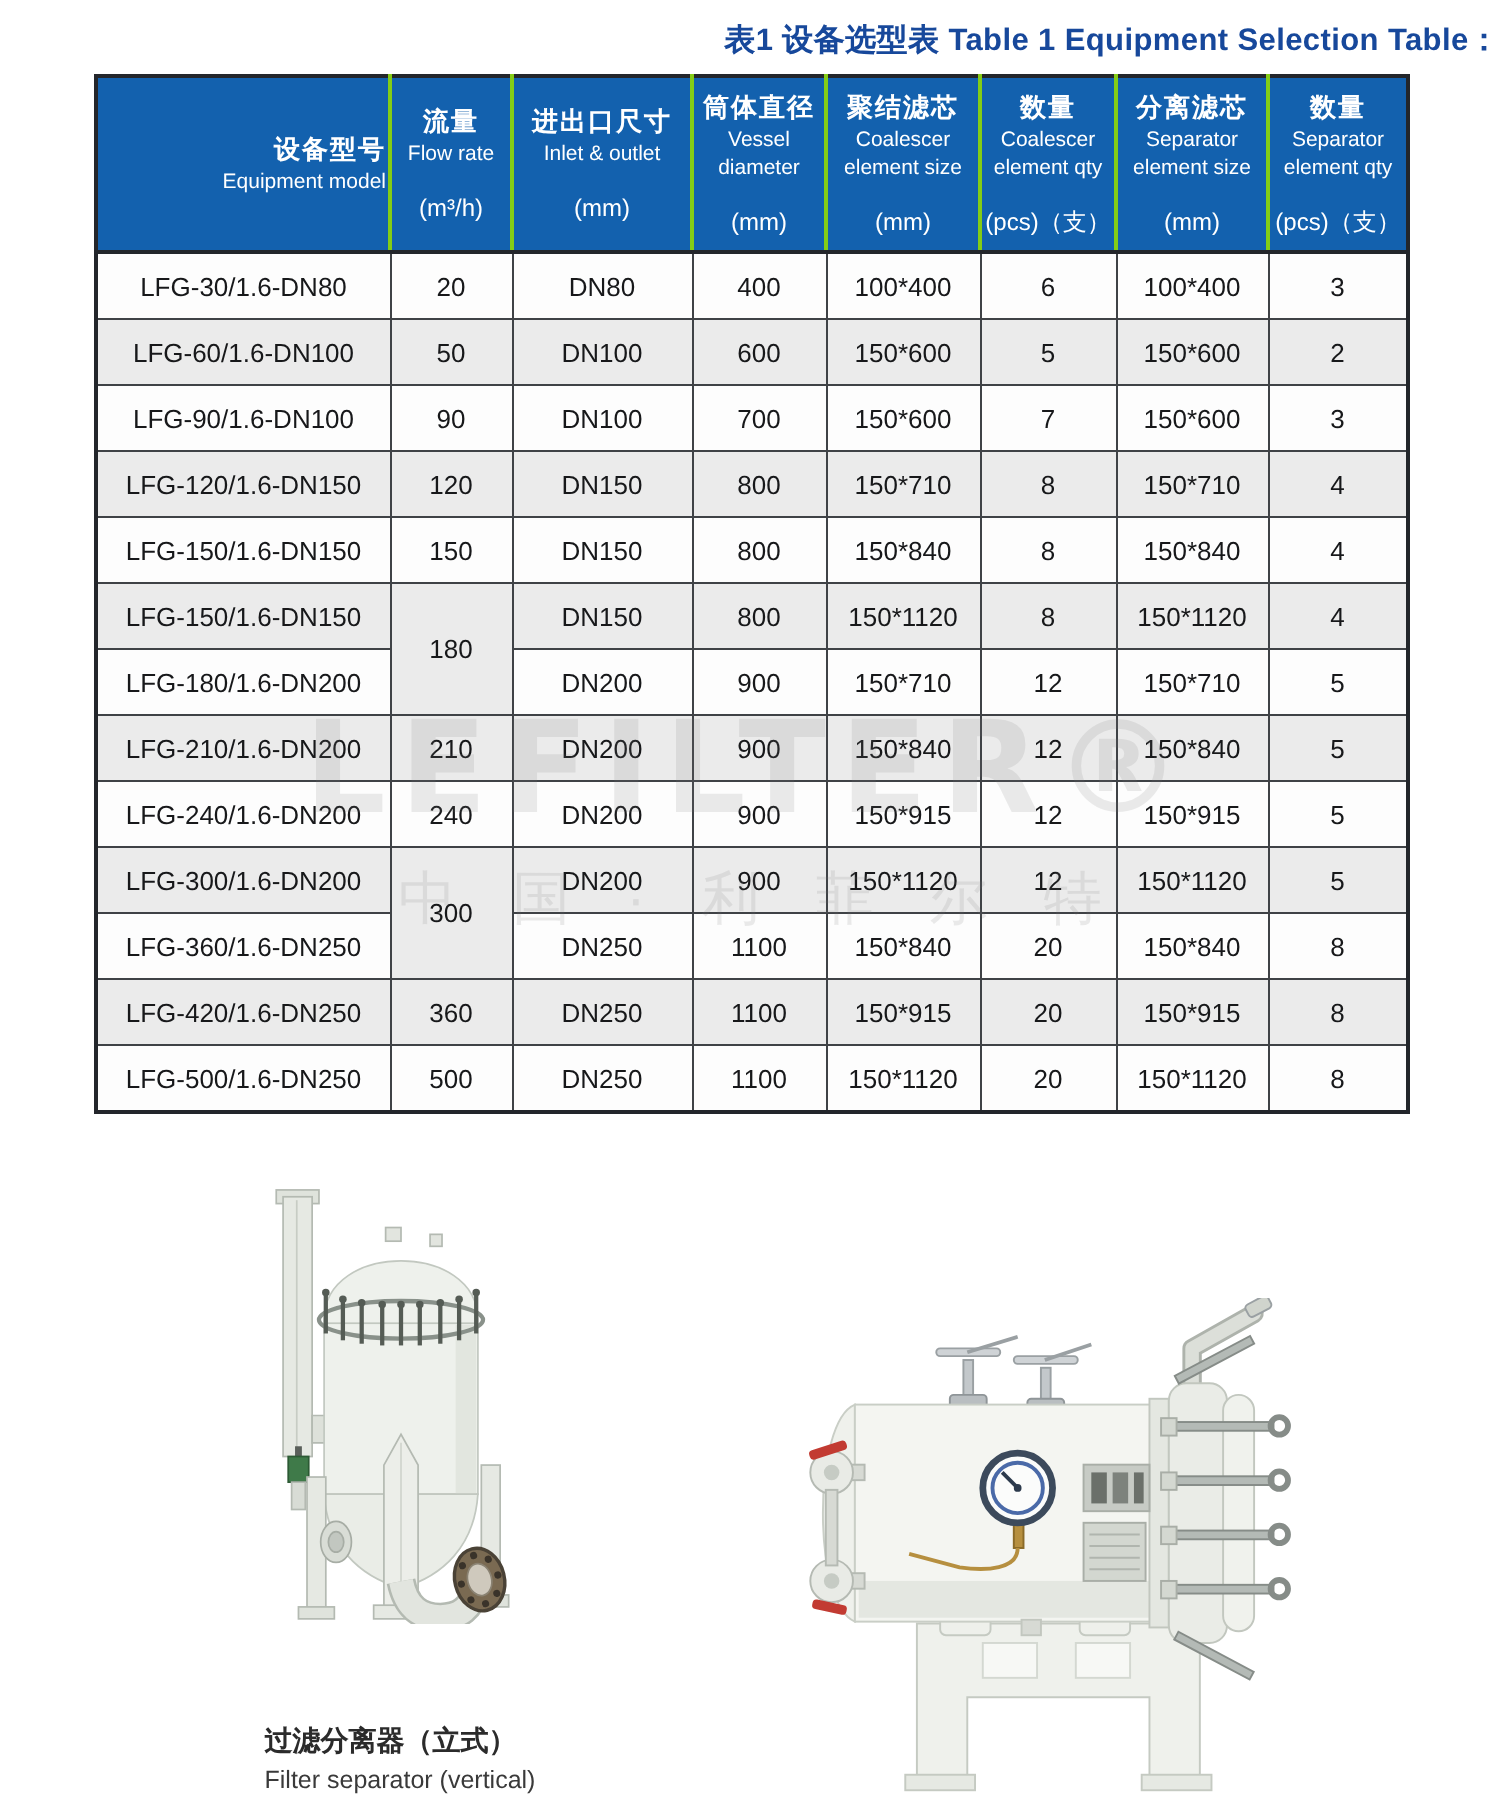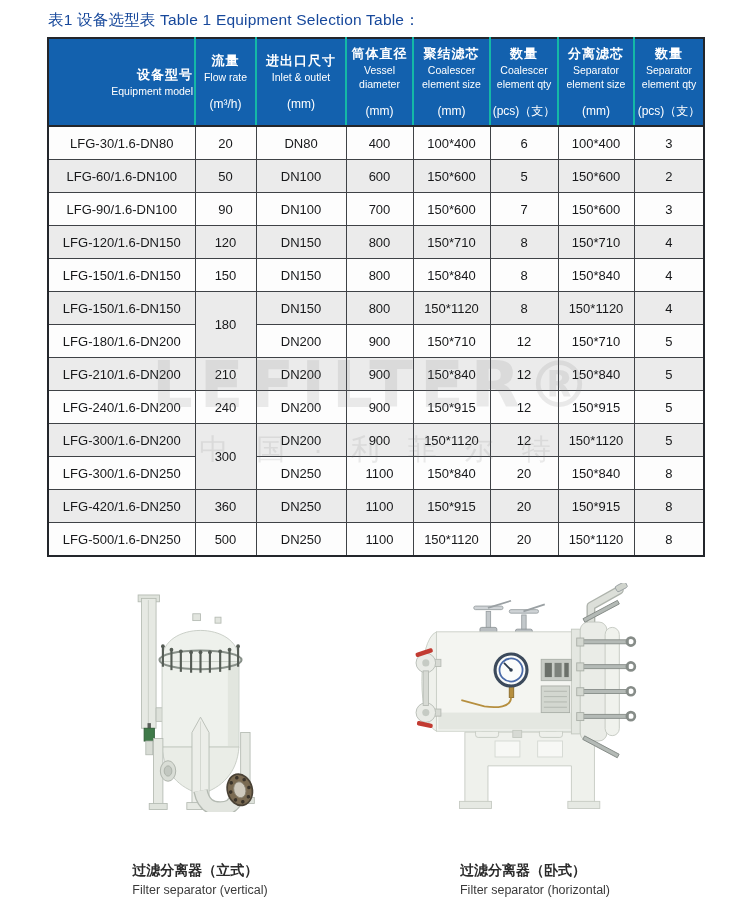--- a/index.html
+++ b/index.html
@@ -6,34 +6,35 @@
     --blue:#1361ae;
     --titleblue:#17489b;
   }
   html,body{margin:0;padding:0;}
   body{
     width:750px;height:900px;background:#ffffff;
     font-family:"Liberation Sans","DejaVu Sans",sans-serif;
     position:relative;overflow:hidden;
   }
   .title{
-    margin:10px 15px 6px 48px;
-    font-size:15.5px;font-weight:normal;color:var(--titleblue);
+    margin:10px 0 6px 48px;
+    font-size:15.5px;font-weight:bold;color:var(--titleblue);
     letter-spacing:.2px;
+    text-align:right;
   }
   .twrap{position:relative;margin-left:47px;width:660px;}
   table{
     border-collapse:collapse;table-layout:fixed;width:656px;
     border:2px solid #23262b;background:#fff;
   }
   col.c1{width:147px}col.c2{width:61px}col.c3{width:90px}col.c4{width:67px}
   col.c5{width:77px}col.c6{width:68px}col.c7{width:76px}col.c8{width:70px}
   th{
     background:var(--blue);color:#fff;vertical-align:middle;
-    padding:6px 1px;border-left:2px solid #14b8a6;border-bottom:2px solid #23262b;
+    padding:6px 1px;border-left:2px solid #84cc16;border-bottom:2px solid #23262b;
   }
   th:first-child{border-left:none;text-align:right;}
   th .zh{font-size:13px;font-weight:700;letter-spacing:1px;margin-bottom:1px;}
   th .en{font-size:10.5px;font-weight:400;line-height:1.3;}
   th .u{font-size:12px;font-weight:400;line-height:1.25;margin-top:13px;}
   td{
     border:1px solid #3f4246;text-align:center;vertical-align:middle;
     font-size:13px;color:#17181a;height:32px;padding:0 2px;
   }
   tbody tr:nth-child(odd) td{background:#fdfdfd;}
@@ -221,21 +222,21 @@
           <td>LFG-300/1.6-DN200</td>
           <td rowspan="2" class="merged">300</td>
           <td>DN200</td>
           <td>900</td>
           <td>150*1120</td>
           <td>12</td>
           <td>150*1120</td>
           <td>5</td>
         </tr>
         <tr>
-          <td>LFG-300/1.6-DN250</td>
+          <td>LFG-360/1.6-DN250</td>
           <td>DN250</td>
           <td>1100</td>
           <td>150*840</td>
           <td>20</td>
           <td>150*840</td>
           <td>8</td>
         </tr>
         <tr>
           <td>LFG-420/1.6-DN250</td>
           <td>360</td>
@@ -445,19 +446,15 @@
         <rect x="30" y="142" width="9" height="8" fill="#d7dad4" stroke="#b5bab3"></rect>
         <circle cx="22" cy="90" r="11" fill="#e9ebe6" stroke="#b5bab3"></circle>
         <circle cx="22" cy="146" r="11" fill="#e9ebe6" stroke="#b5bab3"></circle>
         <circle cx="22" cy="90" r="4" fill="#c6cbc4"></circle>
         <circle cx="22" cy="146" r="4" fill="#c6cbc4"></circle>
         <rect x="19" y="99" width="6" height="39" fill="#d7dad4" stroke="#b5bab3"></rect>
         <rect x="10" y="76" width="20" height="5" rx="2" transform="rotate(-18 20 78)" fill="#c23b32"></rect>
         <rect x="12" y="157" width="18" height="5" rx="2" transform="rotate(12 21 159)" fill="#c23b32"></rect>
       </g>
     </svg>
-    <figcaption>
-      <div class="cap-zh">过滤分离器（卧式）</div>
-      <div class="cap-en">Filter separator (horizontal)</div>
-    </figcaption>
   </figure>
 
 </div>
 
 </body></html>

